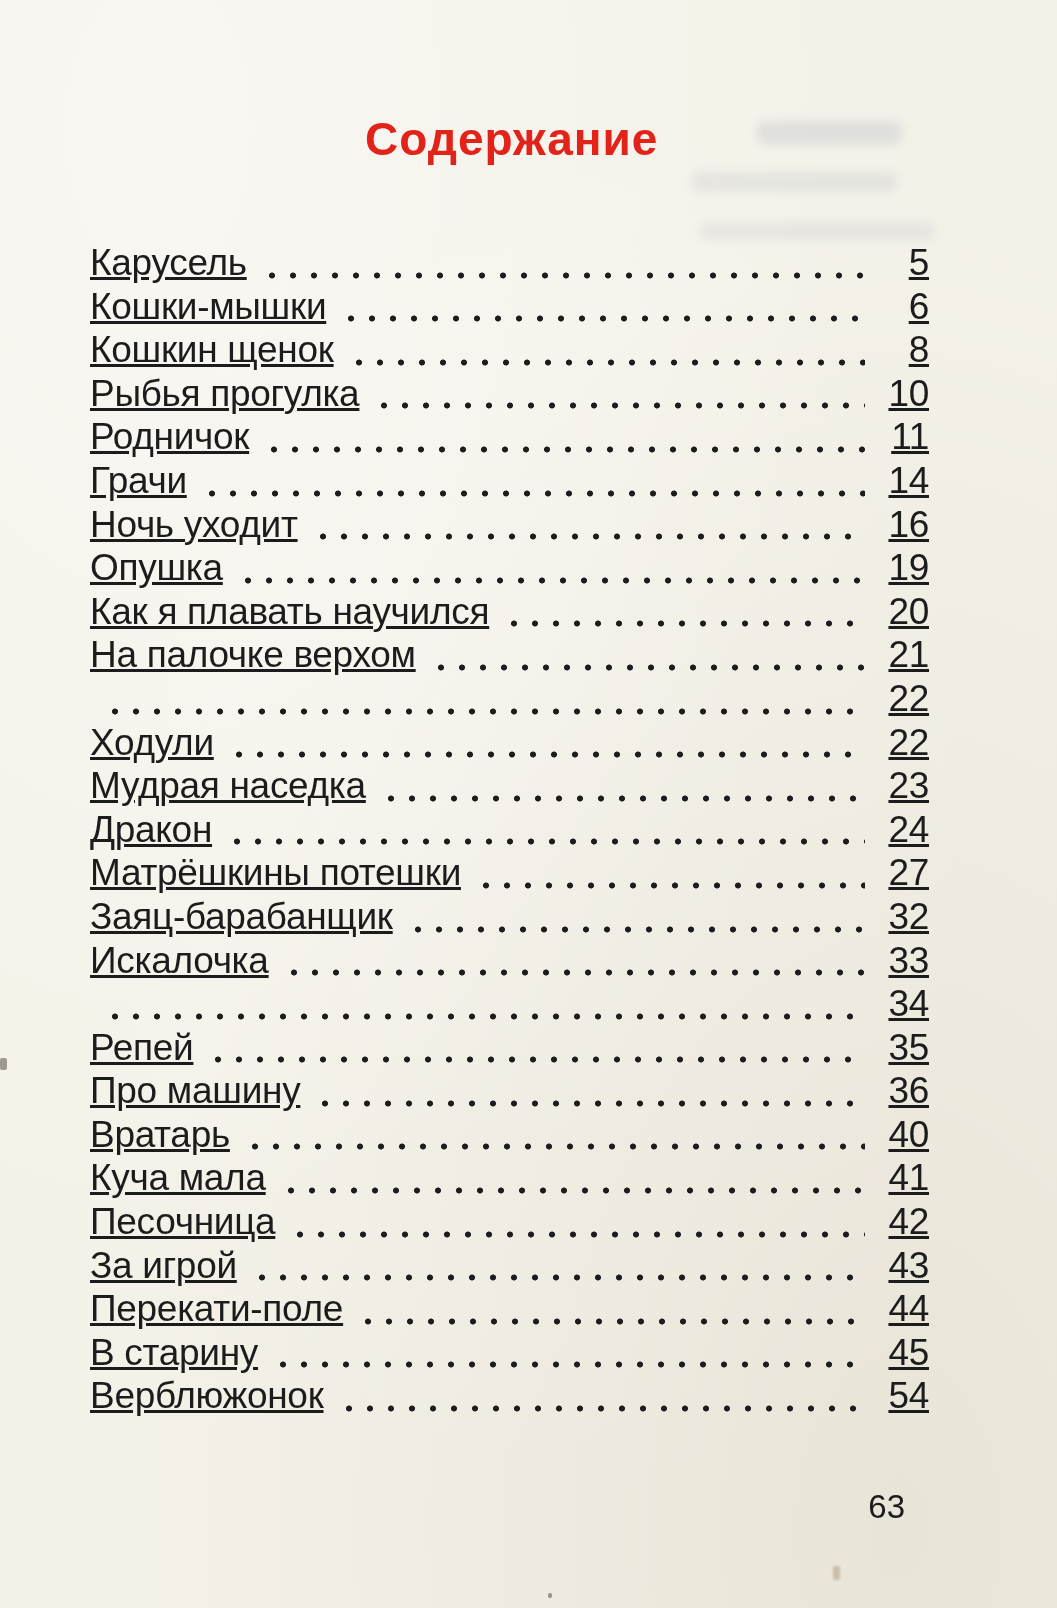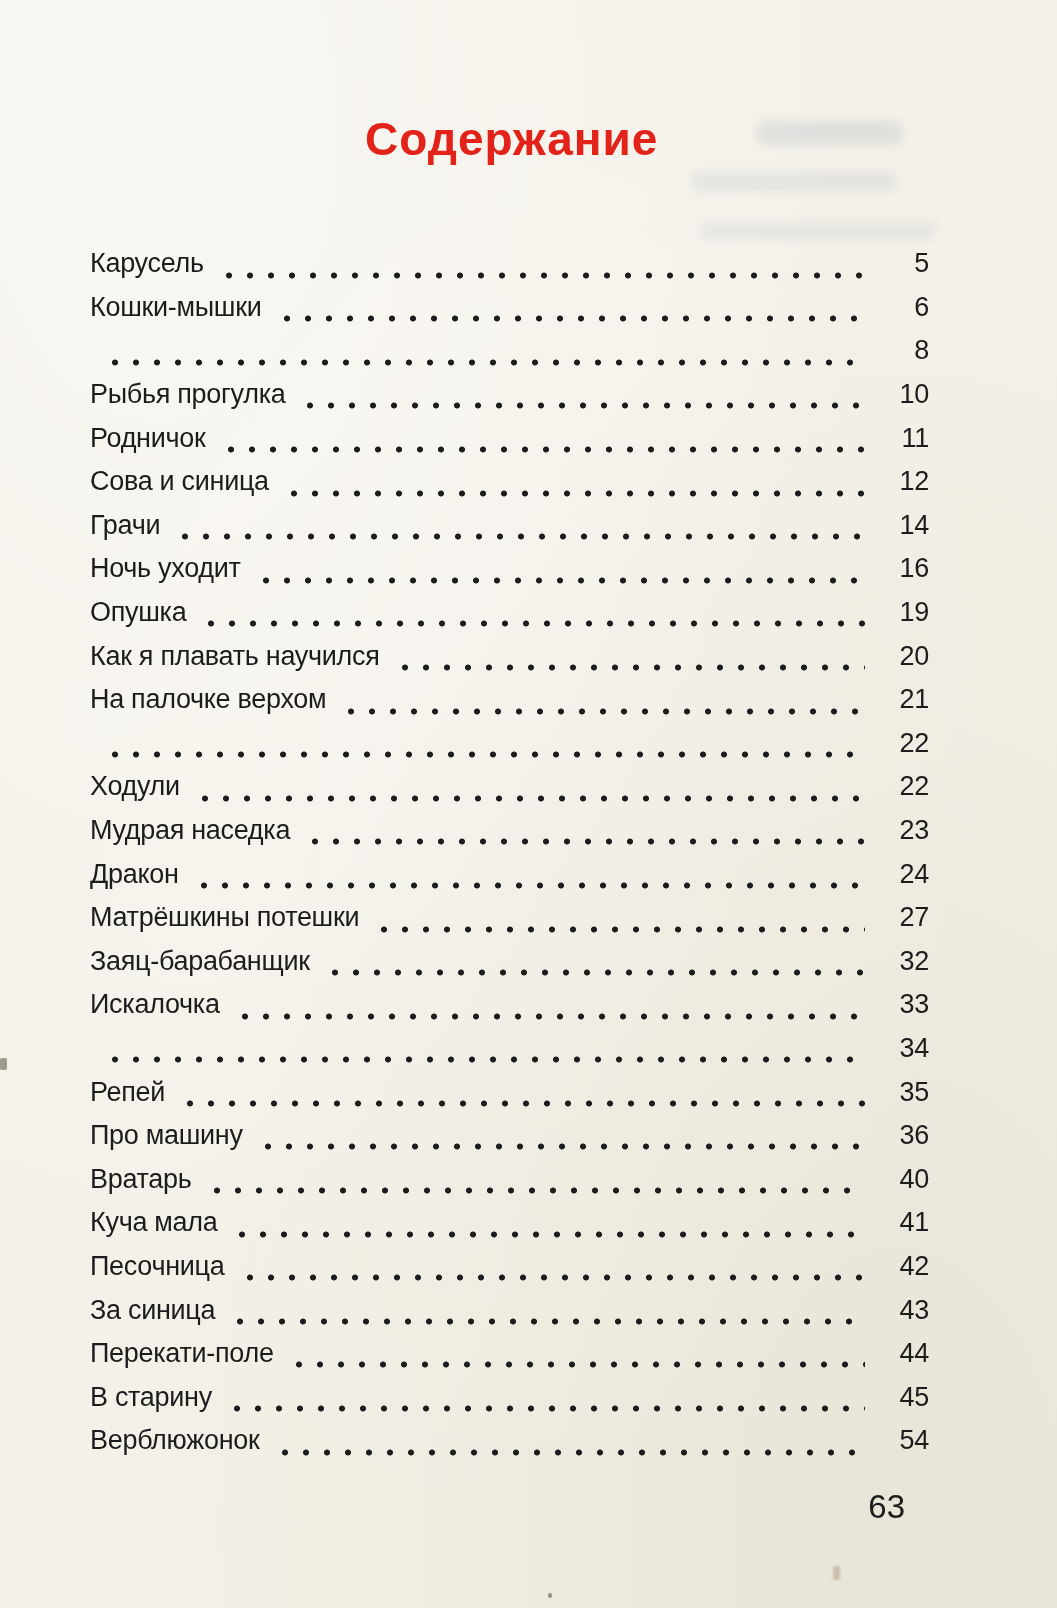--- a/index.html
+++ b/index.html
@@ -29,26 +29,27 @@
     letter-spacing: 1px;
   }
   .toc {
     position: absolute;
     top: 242px;
     left: 90px;
     right: 128px;
   }
   .toc-row {
     display: flex;
-    align-items: center;
+    align-items: flex-start;
     height: 43.6px;
-    font-size: 27px;
+    font-size: 37px;
     font-weight: 500;
     letter-spacing: -0.3px;
     white-space: nowrap;
+    text-decoration: underline;
   }
   .toc-row .entry-title { flex: 0 0 auto; }
   .leader {
     flex: 1 1 auto;
     align-self: flex-end;
     height: 7px;
     margin: 0 14px 7px 22px;
     background-image: radial-gradient(circle at 3px 3.5px, #1d1d1d 2.6px, rgba(0,0,0,0) 3.4px);
     background-size: 21px 7px;
     background-repeat: repeat-x;
@@ -101,41 +102,37 @@
     <span class="entry-page">5</span>
   </div>
 
   <div class="toc-row">
     <span class="entry-title">Кошки-мышки</span>
     <span class="leader"></span>
     <span class="entry-page">6</span>
   </div>
 
   <div class="toc-row">
+    <span class="entry-title">Кошкин щенок</span>
     <span class="leader"></span>
     <span class="entry-page">8</span>
   </div>
 
   <div class="toc-row">
     <span class="entry-title">Рыбья прогулка</span>
     <span class="leader"></span>
     <span class="entry-page">10</span>
   </div>
 
   <div class="toc-row">
     <span class="entry-title">Родничок</span>
     <span class="leader"></span>
     <span class="entry-page">11</span>
   </div>
 
-  <div class="toc-row">
-    <span class="entry-title">Сова и синица</span>
-    <span class="leader"></span>
-    <span class="entry-page">12</span>
-  </div>
 
   <div class="toc-row">
     <span class="entry-title">Грачи</span>
     <span class="leader"></span>
     <span class="entry-page">14</span>
   </div>
 
   <div class="toc-row">
     <span class="entry-title">Ночь уходит</span>
     <span class="leader"></span>
@@ -230,21 +227,21 @@
     <span class="entry-page">41</span>
   </div>
 
   <div class="toc-row">
     <span class="entry-title">Песочница</span>
     <span class="leader"></span>
     <span class="entry-page">42</span>
   </div>
 
   <div class="toc-row">
-    <span class="entry-title">За синица</span>
+    <span class="entry-title">За игрой</span>
     <span class="leader"></span>
     <span class="entry-page">43</span>
   </div>
 
   <div class="toc-row">
     <span class="entry-title">Перекати-поле</span>
     <span class="leader"></span>
     <span class="entry-page">44</span>
   </div>
 

